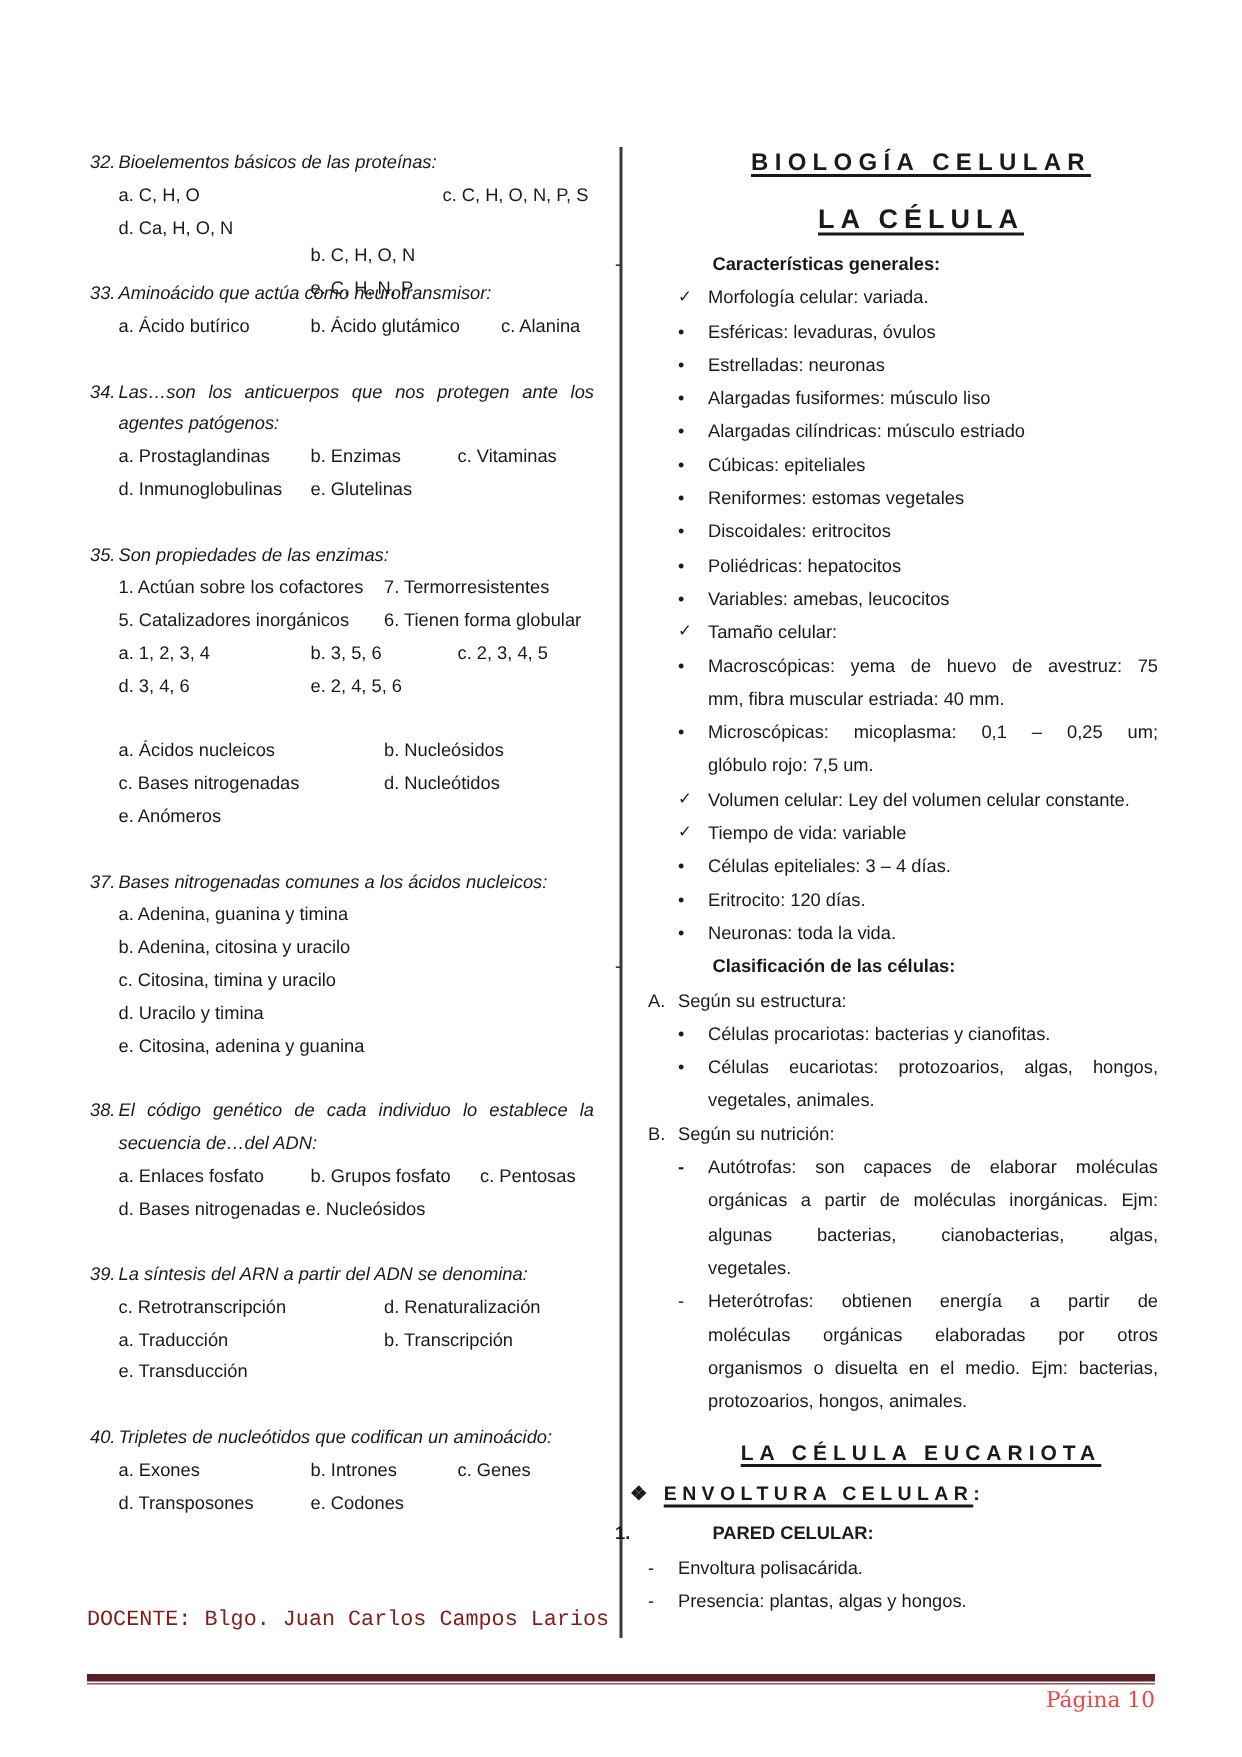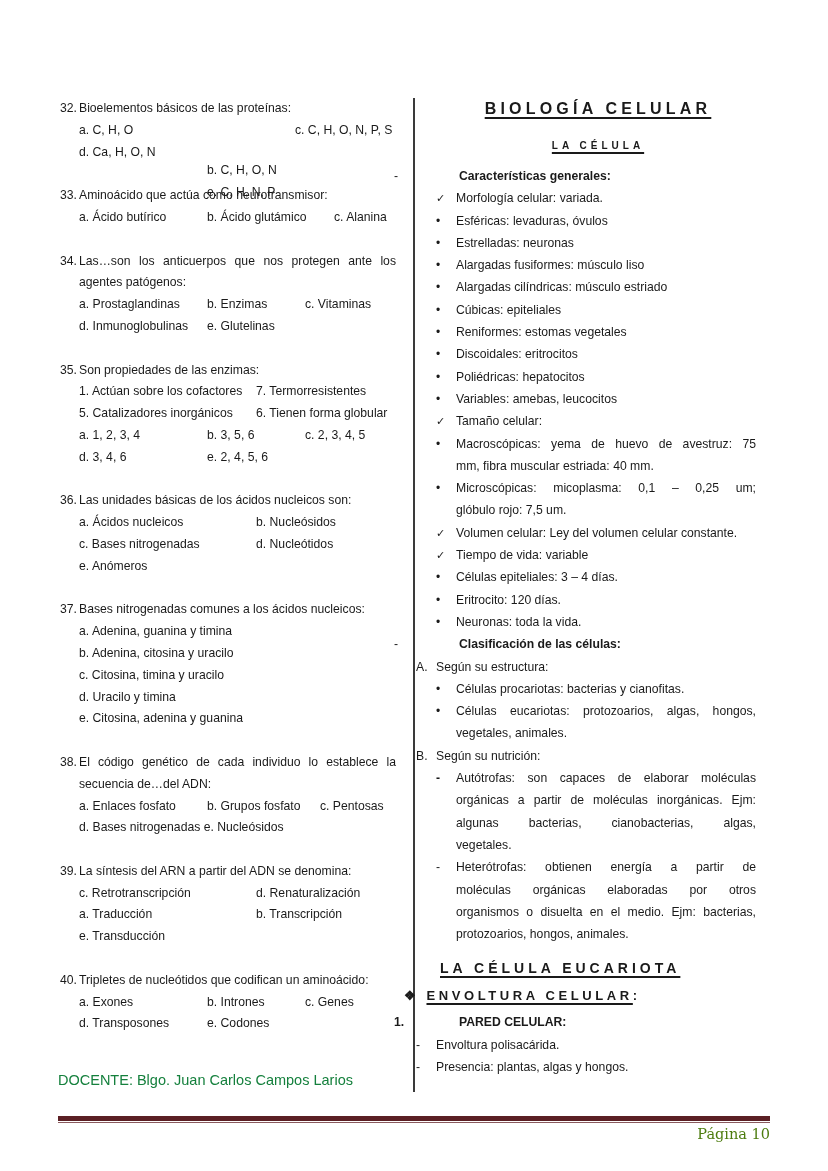--- a/index.html
+++ b/index.html
@@ -1,64 +1,64 @@
 <!DOCTYPE html>
 <html><head>
 <meta charset="utf-8">
 <style>
   * { box-sizing: border-box; margin: 0; padding: 0; }
   html, body { width: 828px; height: 1171px; background: #ffffff; }
   body { position: relative; font-family: "Liberation Sans", sans-serif; color: #1a1a1a; font-size: 12.2px; overflow: hidden; }
 
   .col-left { position: absolute; left: 60px; top: 98px; width: 336px; }
-  .col-right { position: absolute; left: 416px; top: 98px; width: 340px; }
+  .col-right { position: absolute; left: 432px; top: 98px; width: 340px; }
   .divider { position: absolute; left: 413px; top: 98px; width: 2px; height: 994px; background: #3a3a3a; }
 
-  .line { height: 21.8px; line-height: 21.8px; white-space: nowrap; }
+  .line { height: 21.8px; line-height: 21.8px; white-space: nowrap; font-style: italic; }
 
   
   .question { margin-bottom: 21.8px; }
   .q-stem { display: flex; }
   .q-num { width: 19px; flex: none; }
   .q-text { flex: 1; }
   .q-text.justify { text-align: justify; text-align-last: justify; }
   .q-cont { padding-left: 19px; }
   .opts { padding-left: 19px; }
   .opt-row { display: flex; height: 21.8px; line-height: 21.8px; white-space: nowrap; }
   .c3 > span:nth-child(1) { width: 128px; }
   .c3 > span:nth-child(2) { width: 88px; margin-top: 40px; }
   .c3b > span:nth-child(1) { width: 128px; }
   .c3b > span:nth-child(2) { width: 98px; }
   .c2 > span:nth-child(1) { width: 177px; }
 
   
   .title-main { text-align: center; font-weight: bold; font-size: 16px; letter-spacing: 4.2px; text-decoration: underline; text-underline-offset: 3px; text-decoration-thickness: 2px; height: 22px; line-height: 22px; margin-top: 0px; padding-left: 24px; }
-  .title-sub { text-align: center; font-weight: bold; font-size: 10px; letter-spacing: 4px; text-decoration: underline; text-underline-offset: 3px; text-decoration-thickness: 2px; height: 22px; line-height: 22px; margin-top: 15px; margin-bottom: 8px; padding-left: 24px; }
-  .title-euk { font-weight: bold; font-size: 14px; letter-spacing: 4px; text-decoration: underline; text-underline-offset: 3px; text-decoration-thickness: 2px; height: 22px; line-height: 22px; margin-top: 12px; padding-left: 24px; }
+  .title-sub { text-align: center; font-weight: bold; font-size: 18px; letter-spacing: 4px; text-decoration: underline; text-underline-offset: 3px; text-decoration-thickness: 2px; height: 22px; line-height: 22px; margin-top: 15px; margin-bottom: 8px; padding-left: 24px; }
+  .title-euk { text-align: center; font-weight: bold; font-size: 14px; letter-spacing: 4px; text-decoration: underline; text-underline-offset: 3px; text-decoration-thickness: 2px; height: 22px; line-height: 22px; margin-top: 12px; padding-left: 24px; }
   .title-env { font-weight: bold; font-size: 13px; letter-spacing: 3.6px; height: 22px; line-height: 22px; margin-top: 6px; margin-left: -12px; }
   .title-env .u { text-decoration: underline; text-underline-offset: 3px; text-decoration-thickness: 2px; }
 
   .r-row { display: flex; height: 22.3px; line-height: 22.3px; white-space: nowrap; }
   .dash { width: 22px; flex: none; margin-left: -22px; }
   .bold { font-weight: bold; margin-left: 43px; }
   .check { width: 20px; flex: none; font-size: 11px; }
   .bullet { width: 20px; flex: none; }
   .bullet::before { content: "•"; font-size: 12px; }
   .lvl3 { padding-left: 20px; }
   .lvl3-text { flex: 1; white-space: normal; }
   .justify-text { text-align: justify; text-align-last: justify; }
   .cont { padding-left: 40px; }
   .letter { width: 20px; flex: none; }
   .num-h { width: 22px; flex: none; margin-left: -22px; font-weight: bold; }
 
   
   .footer-bar { position: absolute; left: 58px; top: 1116px; width: 712px; height: 5px; background: #5b1f24; }
   .footer-bar2 { position: absolute; left: 58px; top: 1122px; width: 712px; height: 1px; background: #8a5a5e; }
-  .footer-left { position: absolute; left: 58px; top: 1072px; font-family: Liberation Sans, sans-serif; font-size: 14.5px; color: #15803d; }
-  .footer-right { position: absolute; right: 58px; top: 1126px; font-family: "DejaVu Serif", serif; font-size: 14.5px; color: #4d7c0f; }
+  .footer-left { position: absolute; left: 58px; top: 1072px; font-family: Liberation Mono, monospace; font-size: 14.5px; color: #7f1d1d; }
+  .footer-right { position: absolute; right: 58px; top: 1126px; font-family: "DejaVu Serif", serif; font-size: 14.5px; color: #ef4444; }
 </style>
 <style>.bullet.has-text::before{content:none;}</style></head>
 <body>
 
 <div class="col-left">
 
   <div class="question">
     <div class="q-stem line">
         <span class="q-num">32.</span>
         <span class="q-text">Bioelementos básicos de las proteínas:</span>
@@ -129,24 +129,20 @@
           <span>c. 2, 3, 4, 5</span>
         </div>
       <div class="opt-row c3b">
           <span>d. 3, 4, 6</span>
           <span>e. 2, 4, 5, 6</span>
         </div>
     </div>
   </div>
 
   <div class="question">
-    <div class="q-stem line">
-        <span class="q-num">36.</span>
-        <span class="q-text">Las unidades básicas de los ácidos nucleicos son:</span>
-      </div>
     <div class="opts">
       <div class="opt-row c2">
           <span>a. Ácidos nucleicos</span>
           <span>b. Nucleósidos</span>
         </div>
       <div class="opt-row c2">
           <span>c. Bases nitrogenadas</span>
           <span>d. Nucleótidos</span>
         </div>
       <div class="opt-row">

